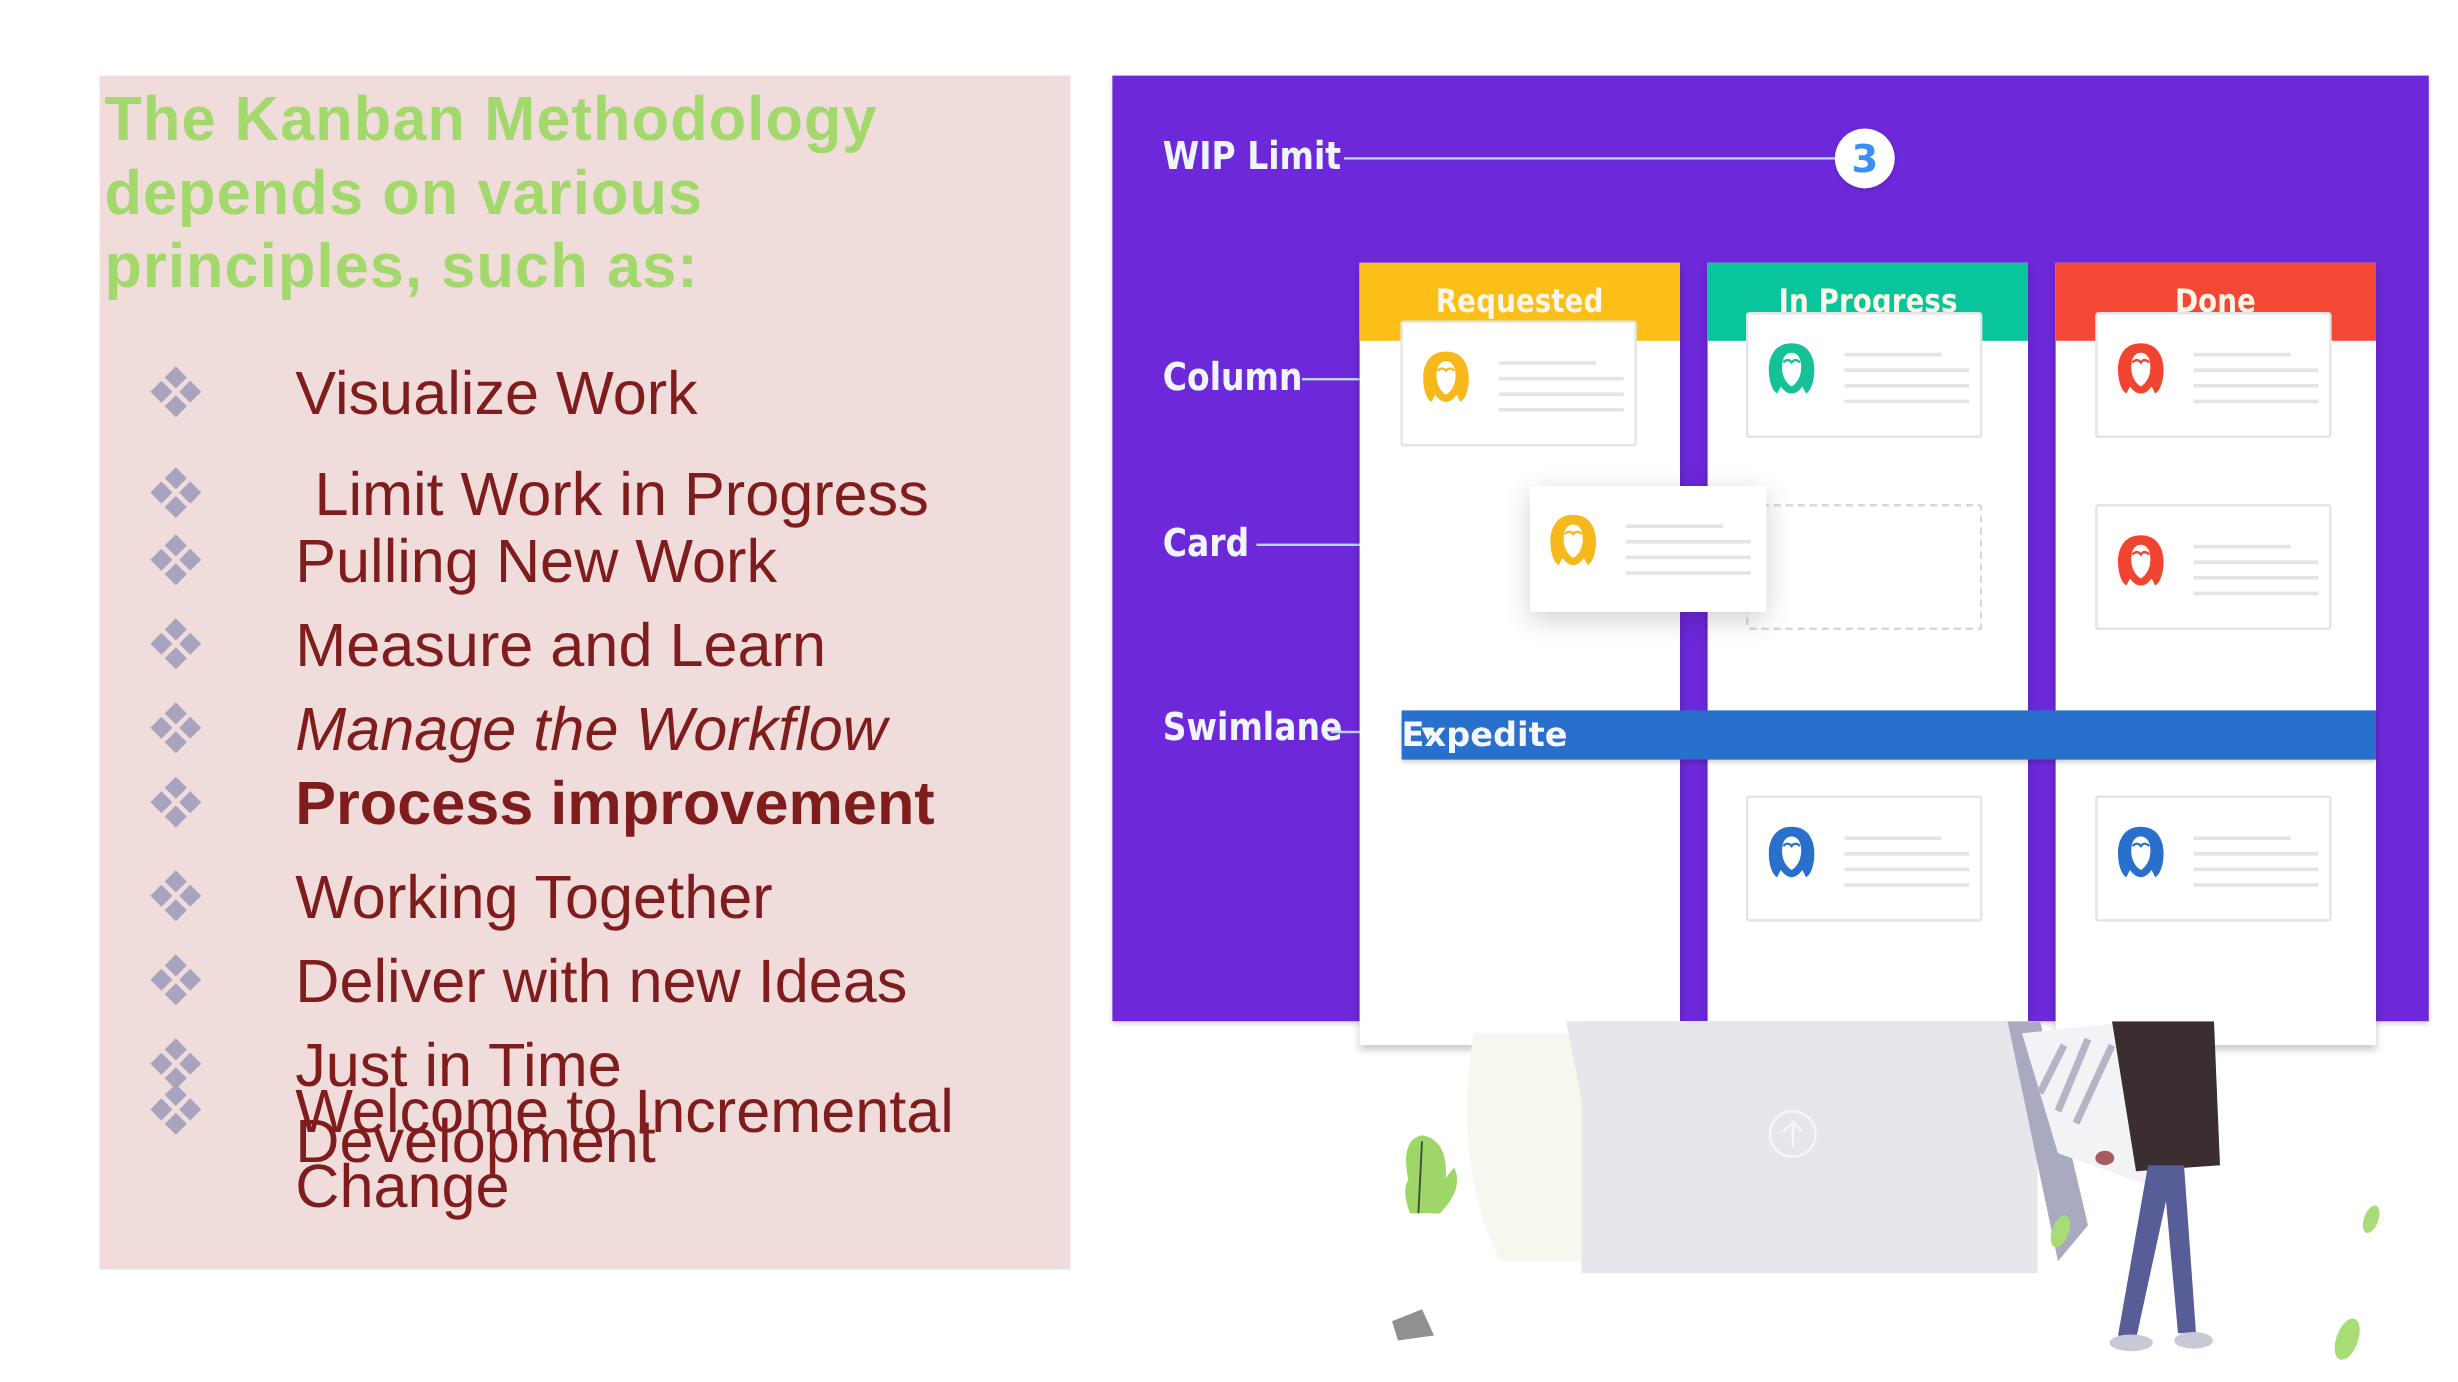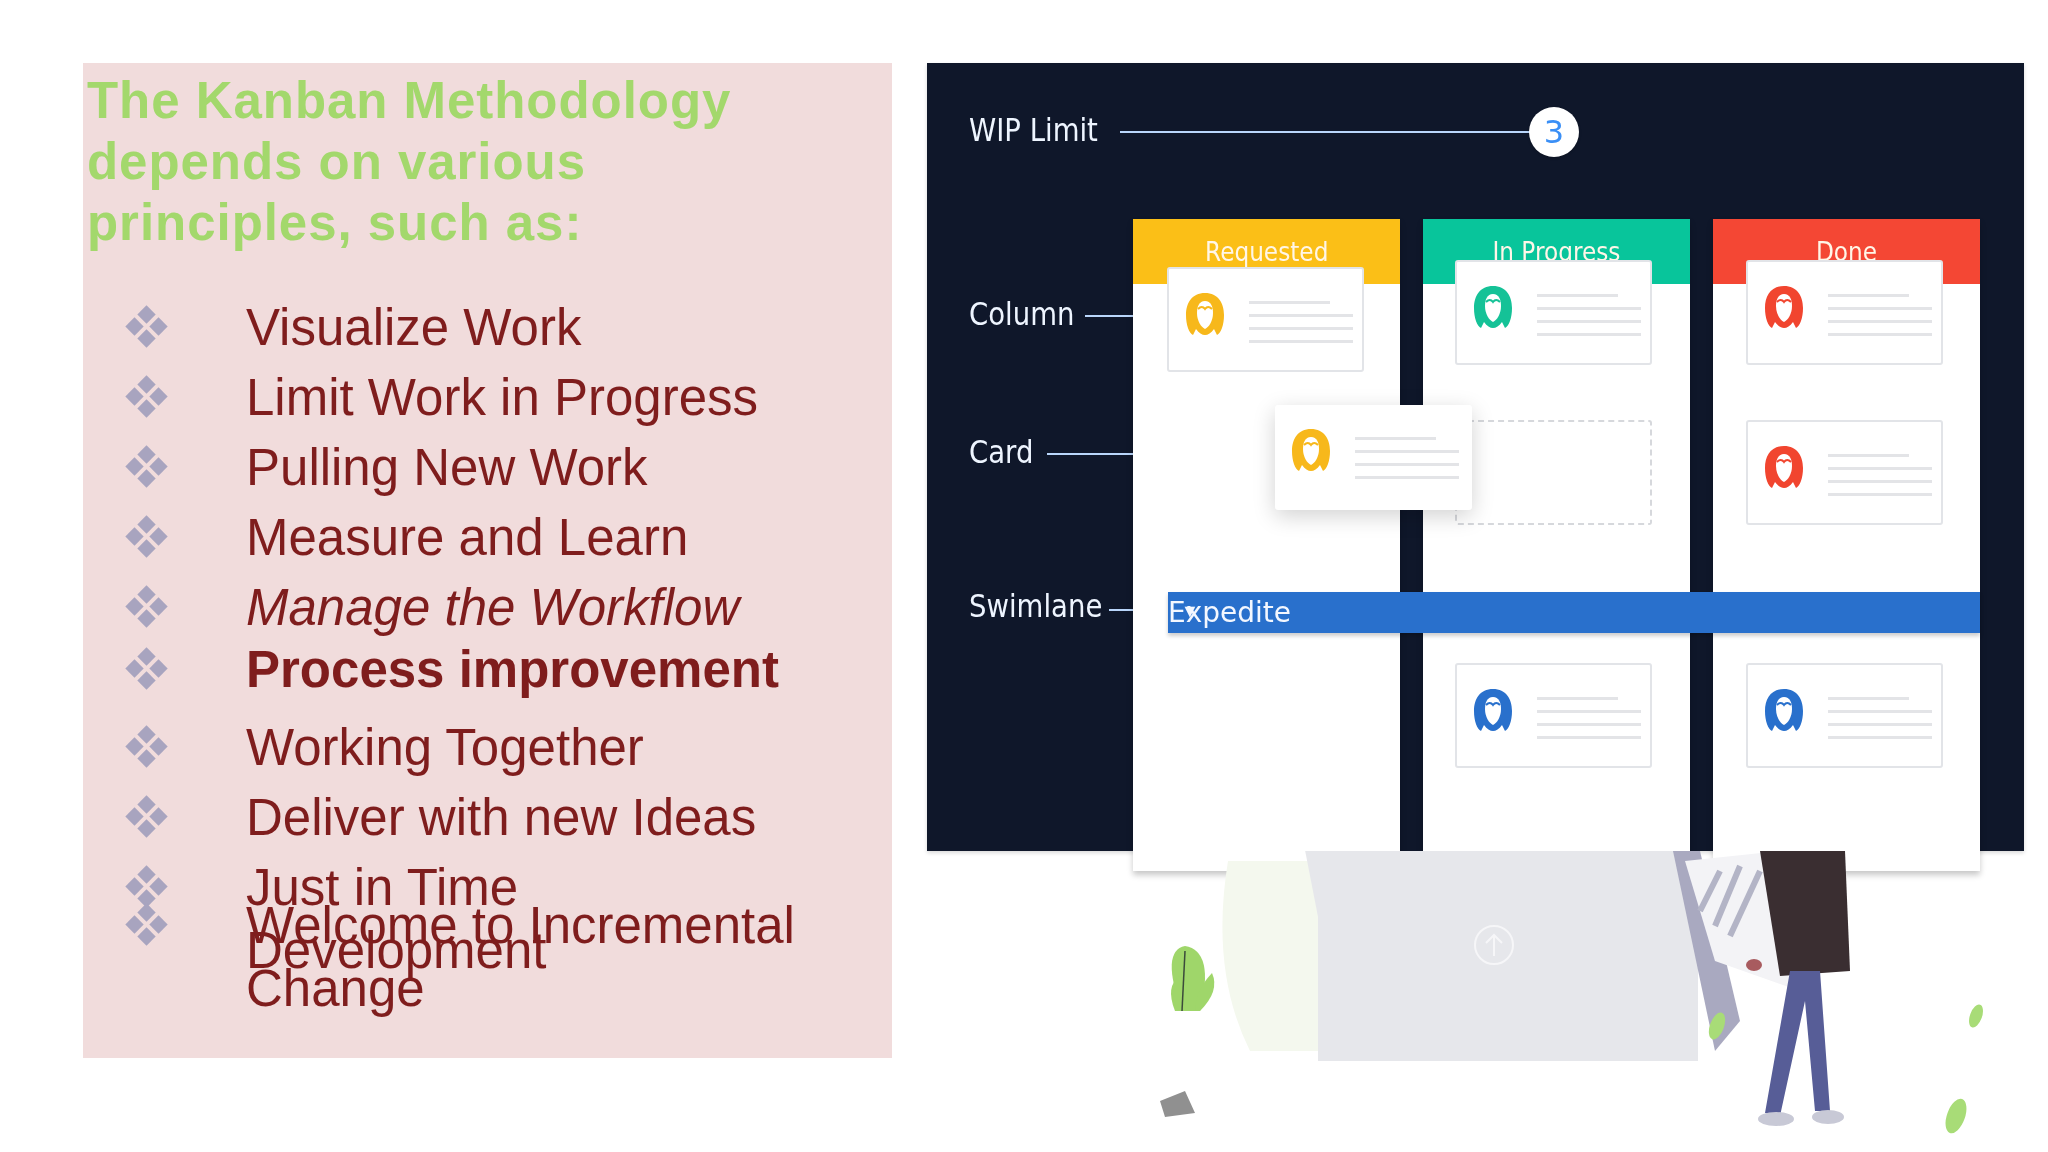--- a/index.html
+++ b/index.html
@@ -6,21 +6,21 @@
   body{width:2048px;height:1152px;position:relative;background:#ffffff;overflow:hidden;font-family:"Liberation Sans",sans-serif;}
   .abs{position:absolute;}
   
   #left-panel{left:83px;top:63px;width:809px;height:995px;background:#f1dcdc;}
   #title{left:87px;top:70px;width:800px;color:#a3d86c;font-family:"Liberation Sans",sans-serif;font-weight:bold;font-size:52px;line-height:61px;letter-spacing:1px;transform:scaleX(0.98);transform-origin:left top;}
   .bullet-row{position:absolute;left:126px;width:760px;display:flex;align-items:flex-start;}
   .bullet-icon{width:42px;height:42px;margin-top:10px;flex:none;position:relative;}
   .bullet-icon span{position:absolute;width:13px;height:13px;background:#a8a4bf;transform:rotate(45deg);}
   .bullet-text{margin-left:78px;color:#7f1d1d;font-size:51px;line-height:63px;font-family:"Liberation Sans",sans-serif;}
   
-  #board{left:927px;top:63px;width:1097px;height:788px;background:#0f172a;box-shadow:0 2px 4px rgba(0,0,0,0.15);}
+  #board{left:927px;top:63px;width:1097px;height:788px;background:#6d28d9;box-shadow:0 2px 4px rgba(0,0,0,0.15);font-weight:bold;}
   .side-label{position:absolute;color:#eef5ff;font-size:32px;font-family:"DejaVu Sans",sans-serif;transform:scaleX(0.86);transform-origin:left center;}
   .leader{position:absolute;height:2px;background:#b9d6fb;}
   .col{position:absolute;top:156px;width:267px;height:652px;background:#ffffff;box-shadow:0 4px 6px rgba(0,0,0,0.22);}
   .col-head{height:65px;display:flex;align-items:center;justify-content:center;color:#fff6e8;font-size:27px;font-family:"DejaVu Sans",sans-serif;}
   .col-head span{transform:scaleX(0.86);display:inline-block;}
   .card{position:absolute;width:197px;height:105px;background:#ffffff;border:2px solid #e2e4e8;border-radius:3px;box-sizing:border-box;}
   .card.float{border:none;box-shadow:0 6px 22px rgba(0,0,0,0.18);}
   .card.dashed{border:2px dashed #d6d8dc;}
   .avatar{position:absolute;left:16px;top:22px;width:40px;height:46px;}
   .lines{position:absolute;left:80px;top:32px;width:104px;}
@@ -46,21 +46,21 @@
 <div id="bullets">
     <div class="bullet-row" style="top: 296px;">
       <div class="bullet-icon">
         <span style="left: 14px; top: 2px;"></span>
         <span style="left: 2px; top: 14px;"></span>
         <span style="left: 26px; top: 14px;"></span>
         <span style="left: 14px; top: 26px;"></span>
       </div>
       <div class="bullet-text" style="width: 560px;">Visualize Work</div>
     </div>
-    <div class="bullet-row" style="top: 366px;">
+    <div class="bullet-row" style="top: 380px; gap: 16px;">
       <div class="bullet-icon">
         <span style="left: 14px; top: 2px;"></span>
         <span style="left: 2px; top: 14px;"></span>
         <span style="left: 26px; top: 14px;"></span>
         <span style="left: 14px; top: 26px;"></span>
       </div>
       <div class="bullet-text" style="width: 560px;">Limit Work in Progress</div>
     </div>
     <div class="bullet-row" style="top: 436px;">
       <div class="bullet-icon">

